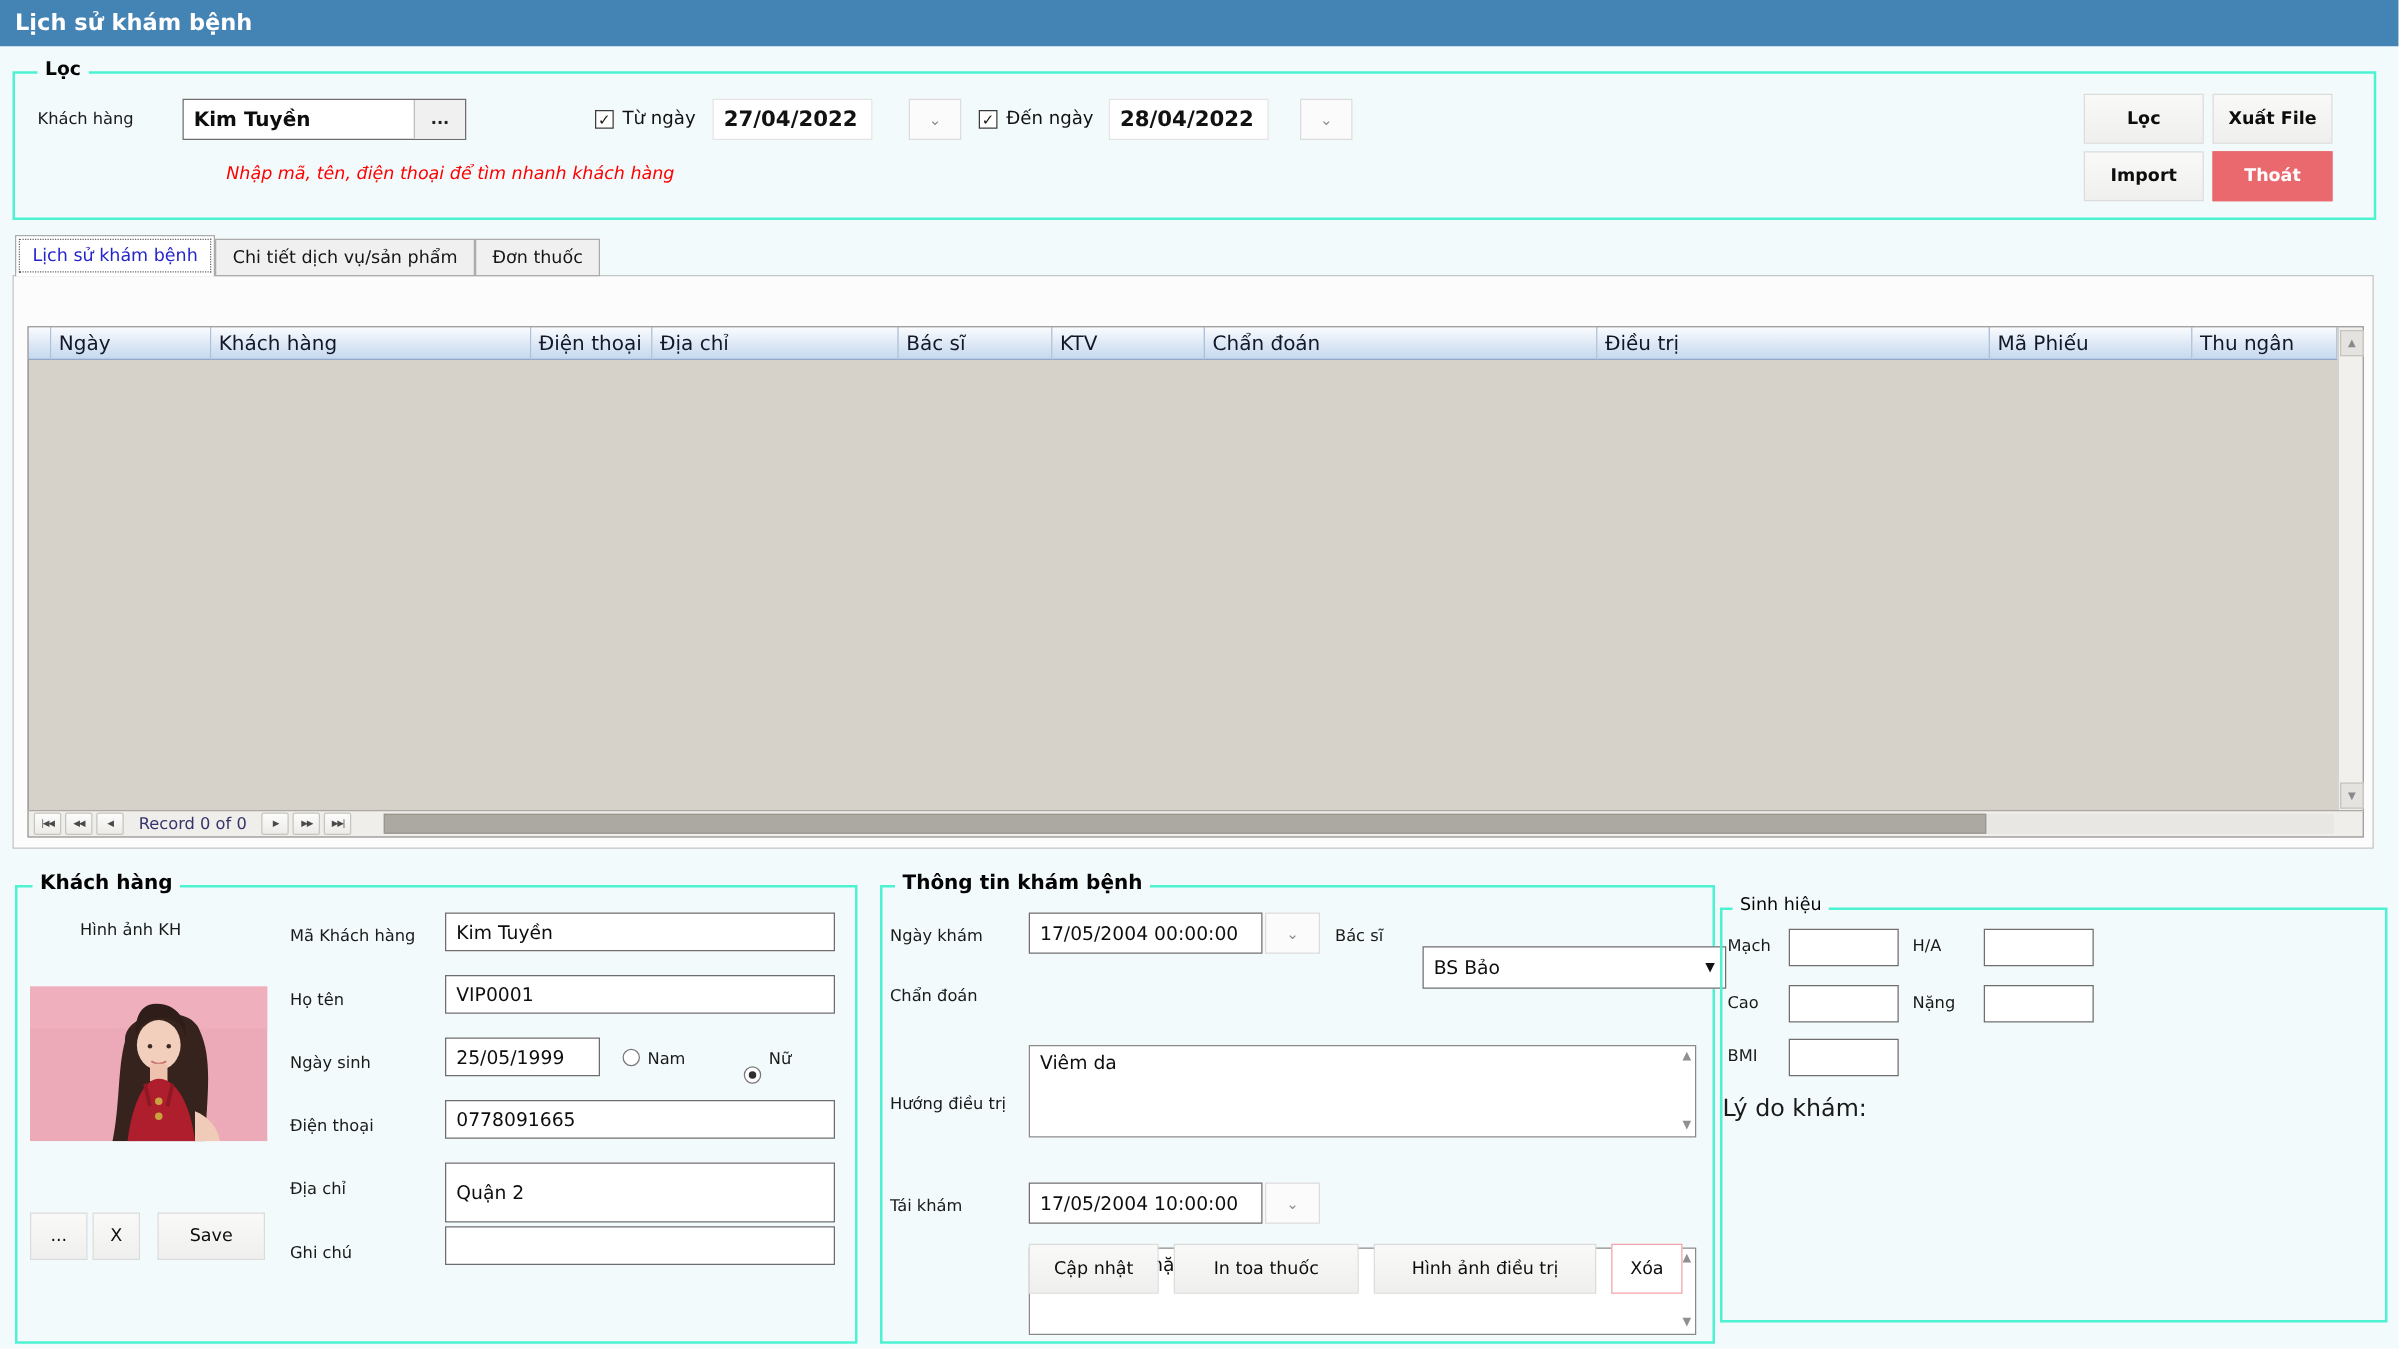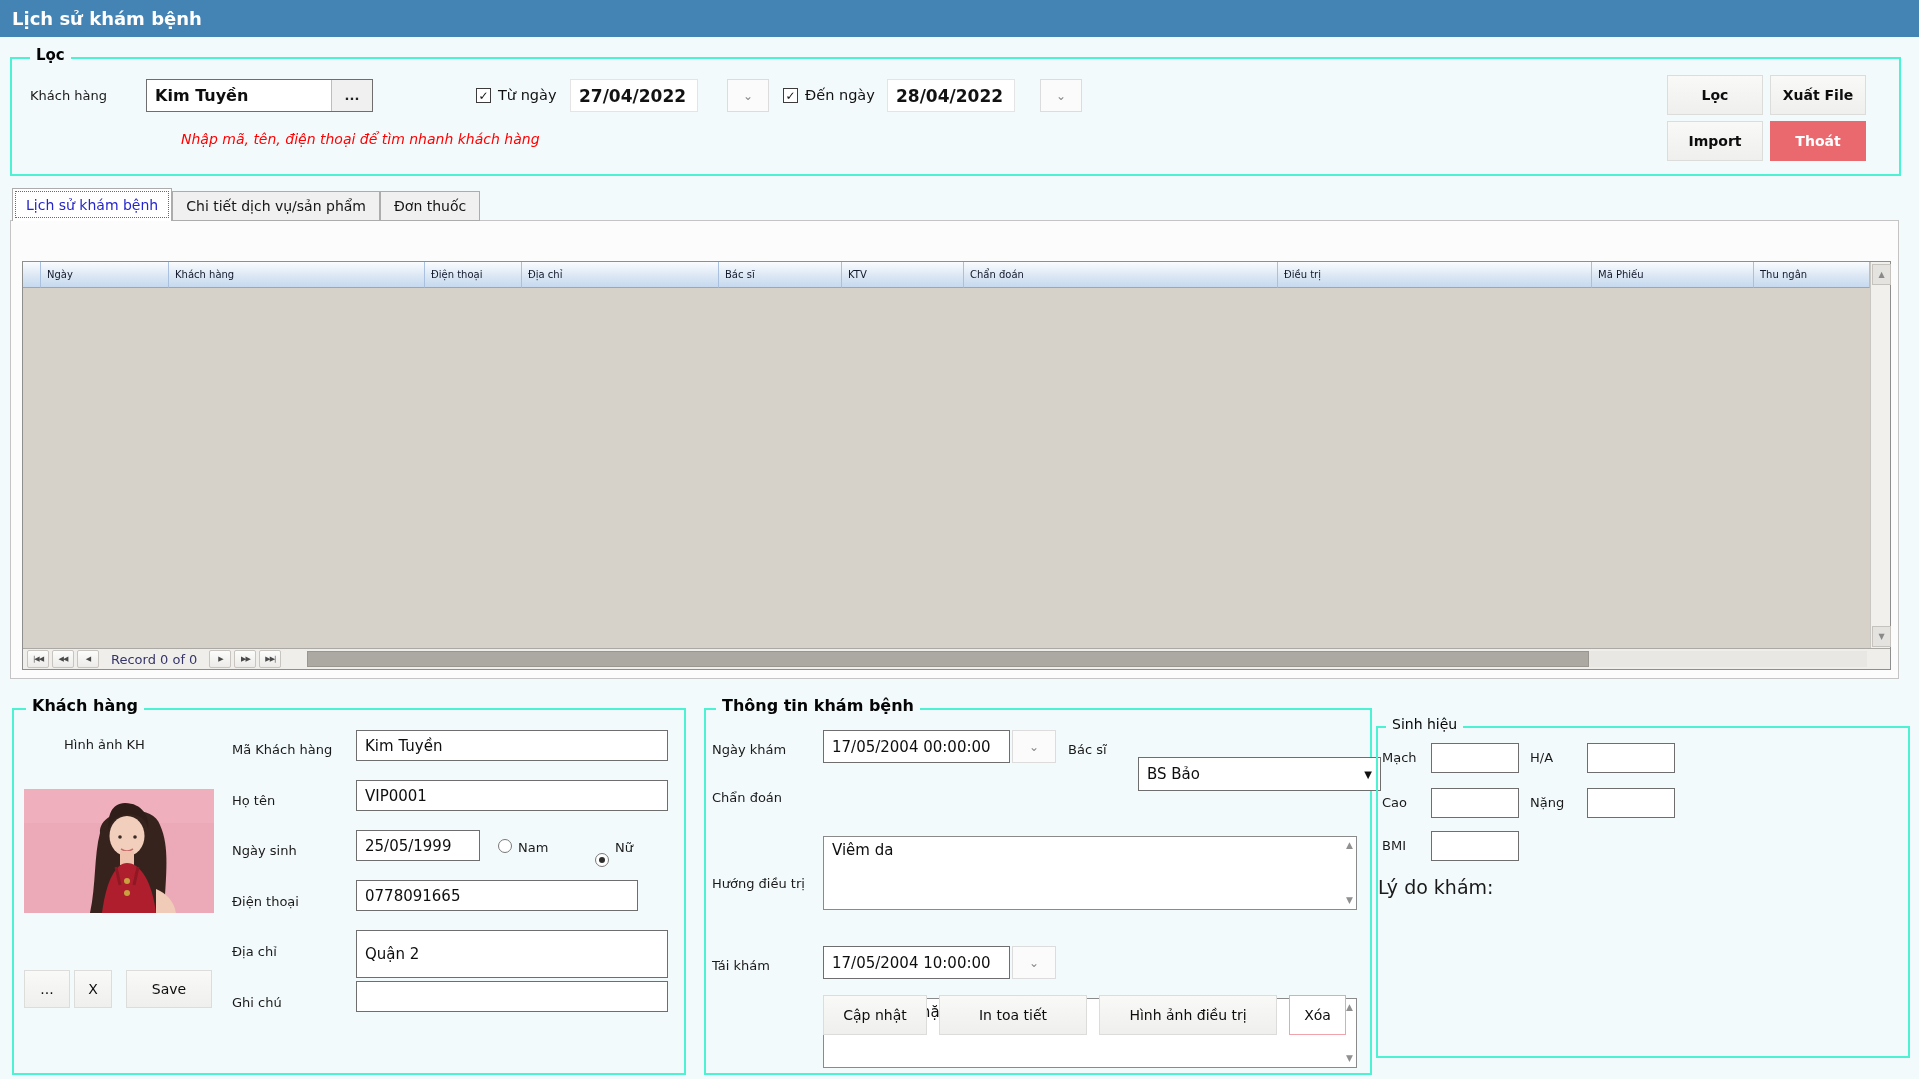--- a/index.html
+++ b/index.html
@@ -23,21 +23,21 @@
   .cb{width:15px;height:15px;background:#fff;border:1px solid #3c3c3c;display:flex;align-items:center;justify-content:center;font-size:12px;font-weight:bold;color:#111;line-height:1;}
   .cblabel{font-size:14.5px;color:#111;}
   .radio{width:14px;height:14px;border:1px solid #787878;border-radius:50%;background:#fff;position:relative;}
   .radio.sel::after{content:"";position:absolute;left:3px;top:3px;width:6px;height:6px;border-radius:50%;background:#2f2f2f;}
   .redtext{color:#FF0000;font-style:italic;font-size:13.5px;white-space:nowrap;}
   .tab{display:flex;align-items:center;justify-content:center;padding:0 13px;font-size:14px;border:1px solid #ACACAC;background:#F0F0F0;color:#151515;white-space:nowrap;}
   .tab.active{background:#fff;color:#2525CC;border-bottom:none;outline:1px dotted #6a6a6a;outline-offset:-4px;}
   .tabpanel{background:#FCFCFC;border:1px solid #C4C4C4;}
   .gridwrap{border:1px solid #8E8E8E;background:#D6D2CA;}
   .gridheader{position:absolute;left:0;top:0;height:26px;display:flex;}
-  .gh{height:26px;background:linear-gradient(#FAFCFE,#DCE7F5 55%,#C6D9EF);border-right:1px solid #A9C0DE;border-bottom:1px solid #8FA8CC;font-size:10px;color:#12182a;display:flex;align-items:center;padding-left:6px;box-sizing:border-box;overflow:hidden;flex:0 0 auto;}
+  .gh{height:26px;background:linear-gradient(#FAFCFE,#DCE7F5 55%,#C6D9EF);border-right:1px solid #A9C0DE;border-bottom:1px solid #8FA8CC;font-size:16px;color:#12182a;display:flex;align-items:center;padding-left:6px;box-sizing:border-box;overflow:hidden;flex:0 0 auto;}
   .vscroll{background:#F1F0ED;border-left:1px solid #C9C7C2;}
   .sbtn{background:#E5E3DF;border:1px solid #C6C3BE;color:#8A8A8A;font-size:8px;display:flex;align-items:center;justify-content:center;}
   .navrow{background:#F0EEEA;border-top:1px solid #ABA9A4;display:flex;align-items:center;padding-left:4px;}
   .navbtn{width:20px;height:16px;margin-right:3px;background:linear-gradient(#FCFCFB,#ECEBE8);border:1px solid #C8C5C0;border-radius:2px;font-size:7px;letter-spacing:-1px;color:#4a4a4a;display:flex;align-items:center;justify-content:center;white-space:nowrap;overflow:hidden;}
   .record{font-size:13px;color:#35356B;padding:0 12px 0 9px;white-space:nowrap;}
   .htrack{position:absolute;top:2px;height:16px;background:#E9E7E3;}
   .hthumb{position:absolute;top:0;height:16px;background:#ACA9A2;border:1px solid #99968F;box-sizing:border-box;}
   .tarea{background:#fff;border:1px solid #8A8A8A;position:relative;font-size:15px;color:#0e0e0e;padding:4px 20px 4px 8px;}
   .tsb{position:absolute;right:3px;font-size:9px;color:#909090;line-height:1;}
   .combo{background:#fff;border:1px solid #6E6E6E;display:flex;align-items:center;padding:0 8px;font-size:15px;color:#0e0e0e;position:relative;}
@@ -157,21 +157,21 @@
   <div class="abs input" style="left:356px;top:780px;width:312px;height:31px;">VIP0001</div>
 
   <span class="abs label" style="left:232px;top:843px;">Ngày sinh</span>
   <div class="abs input" style="left:356px;top:830px;width:124px;height:31px;">25/05/1999</div>
   <div class="abs radio" style="left:498px;top:839px;"></div>
   <span class="abs label" style="left:518px;top:840px;">Nam</span>
   <div class="abs radio sel" style="left:595px;top:839px;"></div>
   <span class="abs label" style="left:615px;top:840px;">Nữ</span>
 
   <span class="abs label" style="left:232px;top:894px;">Điện thoại</span>
-  <div class="abs input" style="left:356px;top:880px;width:282px;height:31px;">0778091665</div>
+  <div class="abs input" style="left:356px;top:880px;width:312px;height:31px;">0778091665</div>
 
   <span class="abs label" style="left:232px;top:944px;">Địa chỉ</span>
   <div class="abs input" style="left:356px;top:930px;width:312px;height:48px;">Quận 2</div>
 
   <span class="abs label" style="left:232px;top:995px;">Ghi chú</span>
   <div class="abs input" style="left:356px;top:981px;width:312px;height:31px;"></div>
 
   <div class="abs groupbox" style="left:704px;top:708px;width:668px;height:367px;"></div>
   <span class="grouplabel" style="left:716px;top:696px;">Thông tin khám bệnh</span>
 
@@ -196,21 +196,21 @@
     <span>Điều trị bề mặt da</span>
     <span class="tsb" style="top:4px;">▲</span>
     <span class="tsb" style="bottom:4px;">▼</span>
   </div>
 
   <span class="abs label" style="left:712px;top:958px;">Tái khám</span>
   <div class="abs input" style="left:823px;top:946px;width:187px;height:33px;">17/05/2004 10:00:00</div>
   <div class="abs ddbtn" style="left:1012px;top:946px;width:44px;height:33px;">⌄</div>
 
   <div class="abs btn" style="left:823px;top:995px;width:104px;height:40px;">Cập nhật</div>
-  <div class="abs btn" style="left:939px;top:995px;width:148px;height:40px;">In toa tiết</div>
+  <div class="abs btn" style="left:939px;top:995px;width:148px;height:40px;">In toa thuốc</div>
   <div class="abs btn" style="left:1099px;top:995px;width:178px;height:40px;">Hình ảnh điều trị</div>
   <div class="abs btn pink" style="left:1289px;top:995px;width:57px;height:40px;">Xóa</div>
 
   <div class="abs groupbox" style="left:1376px;top:726px;width:534px;height:332px;"></div>
   <span class="grouplabel thin" style="left:1386px;top:716px;">Sinh hiệu</span>
 
   <span class="abs label" style="left:1382px;top:750px;">Mạch</span>
   <div class="abs input" style="left:1431px;top:743px;width:88px;height:30px;"></div>
   <span class="abs label" style="left:1530px;top:750px;">H/A</span>
   <div class="abs input" style="left:1587px;top:743px;width:88px;height:30px;"></div>

